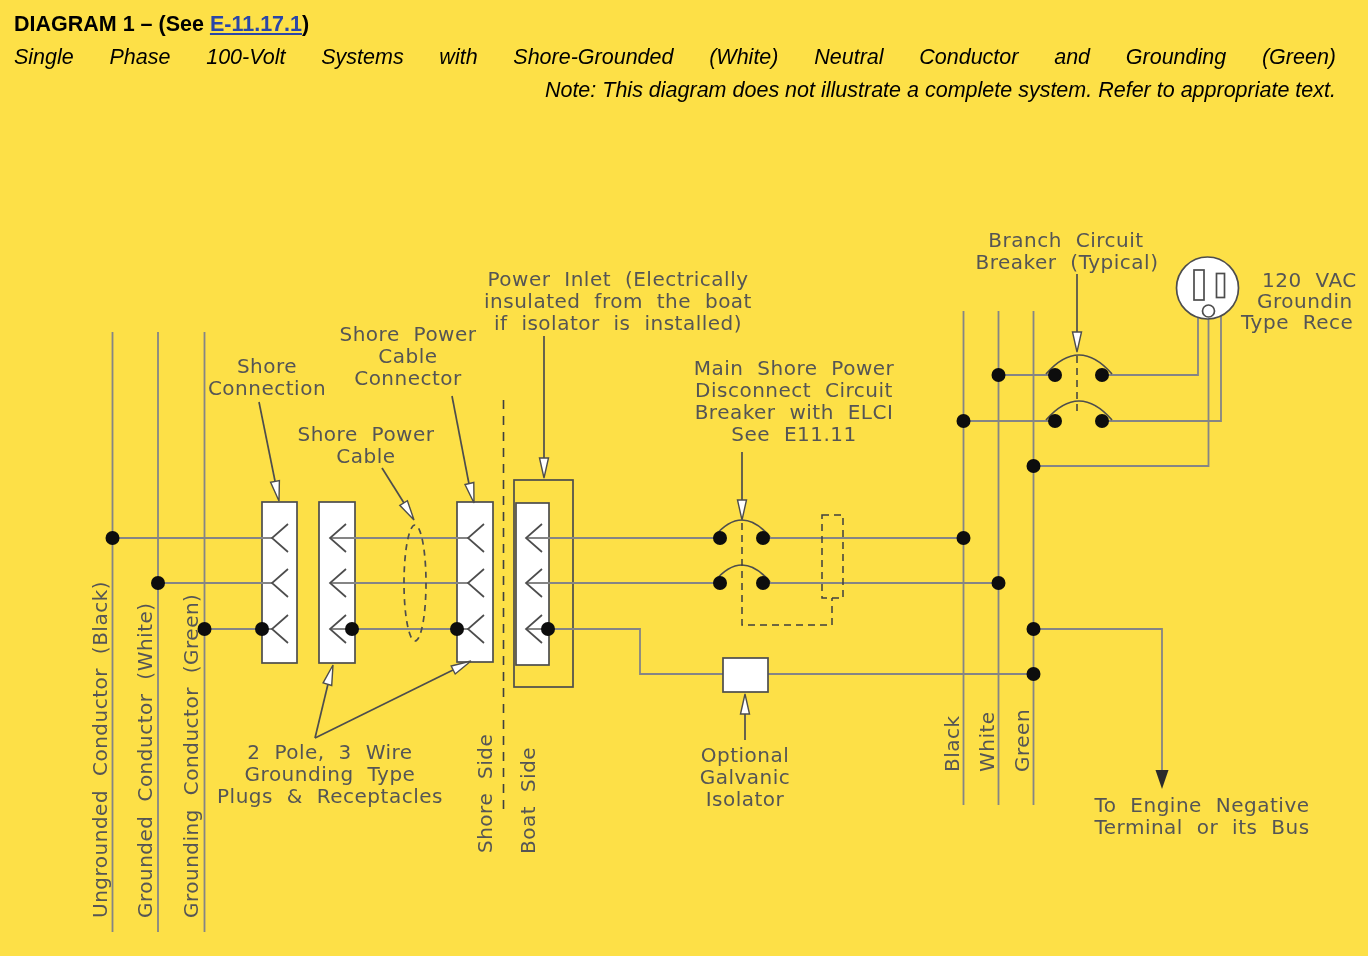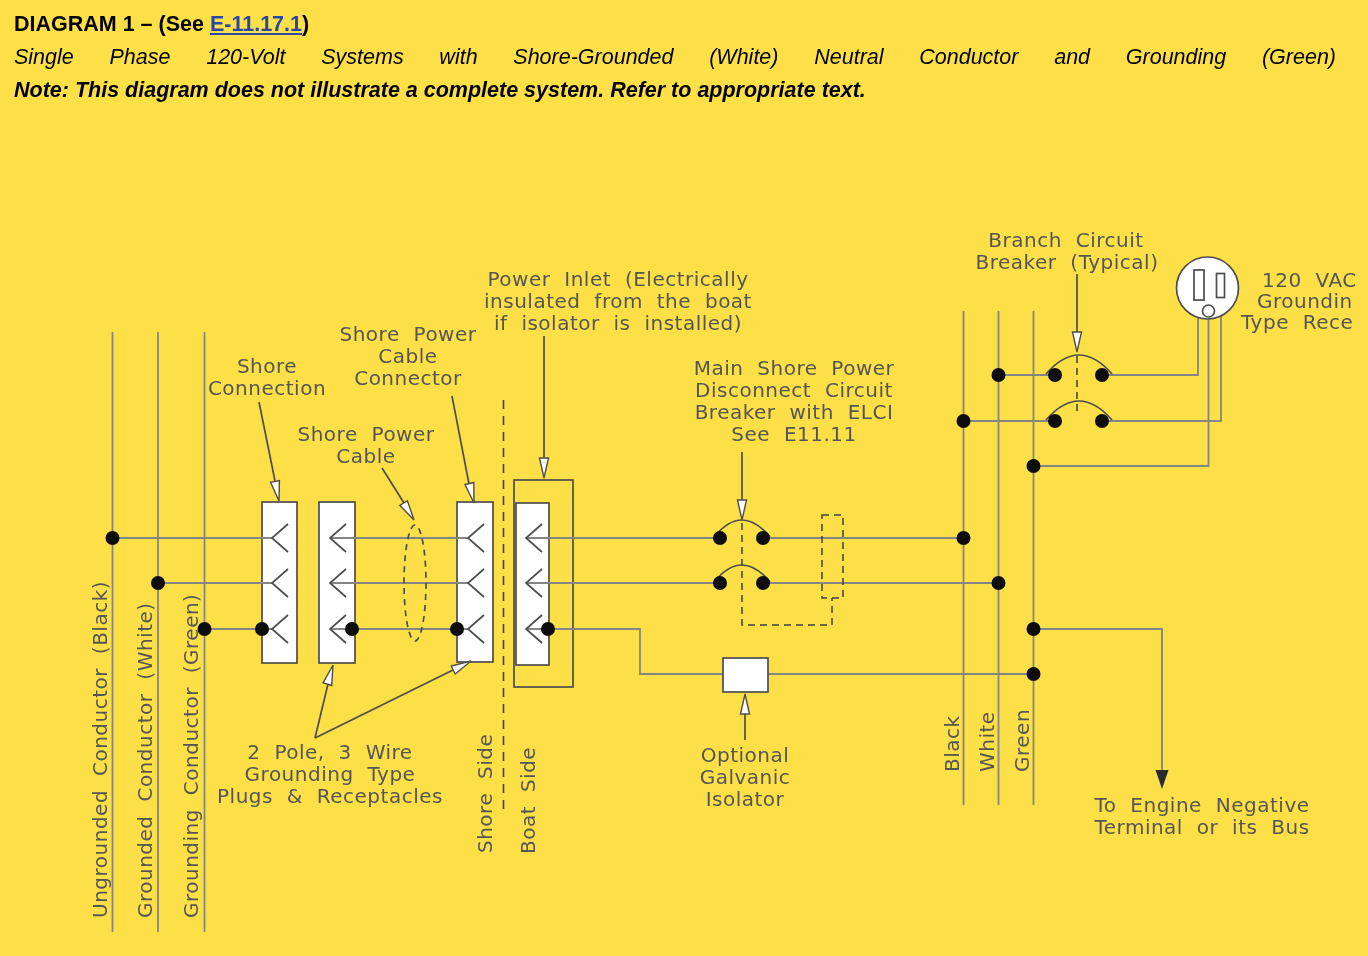--- a/index.html
+++ b/index.html
@@ -5,21 +5,21 @@
   html,body{margin:0;padding:0;background:#ffffff;}
   #page{position:relative;width:1368px;height:956px;background:#fde047;overflow:hidden;
         font-family:"Liberation Sans",sans-serif;}
   
   .header{position:absolute;left:14px;top:8px;width:1322px;color:#000;
           font-size:21.5px;line-height:33px;}
   .title{font-weight:bold;font-style:normal;}
   .title a{color:#2a46a8;text-decoration:underline;font-weight:bold;cursor:pointer;}
   .subtitle{font-style:italic;}
   .just{text-align:justify;text-align-last:justify;}
-  .note{font-style:italic;font-weight:bold;}
+  .note{font-style:italic;font-weight:normal;text-align:right;}
   
   svg{position:absolute;left:0;top:0;}
   .wire{stroke:#858585;stroke-width:1.8;fill:none;}
   .struct{stroke:#4d4d4d;stroke-width:1.7;fill:none;}
   .structw{stroke:#4d4d4d;stroke-width:1.7;fill:#ffffff;}
   .dash{stroke:#3f3f3f;stroke-width:1.6;fill:none;stroke-dasharray:9 7;}
   .dash2{stroke:#3f3f3f;stroke-width:1.5;fill:none;stroke-dasharray:7 5;}
   .dot{fill:#0d0d0d;stroke:none;}
   .oah{stroke:#4d4d4d;stroke-width:1.4;fill:#ffffff;}
   .fah{fill:#2b2b2b;stroke:none;}
@@ -27,21 +27,21 @@
        letter-spacing:.5px;word-spacing:7px;}
   .mid{text-anchor:middle;}
 </style>
 </head>
 <body>
 
 <div id="page">
 
   <div class="header">
     <div class="title"><span>DIAGRAM 1 – (See </span><a href="#">E-11.17.1</a><span>)</span></div>
-    <div class="subtitle just">Single Phase 120-Volt Systems with Shore-Grounded (White) Neutral Conductor and Grounding (Green)</div>
+    <div class="subtitle just">Single Phase 100-Volt Systems with Shore-Grounded (White) Neutral Conductor and Grounding (Green)</div>
     <div class="note">Note: This diagram does not illustrate a complete system. Refer to appropriate text.</div>
   </div>
 
   <svg width="1368" height="956" viewBox="0 0 1368 956">
     <defs>
       <pattern id="hatch" width="13" height="13" patternUnits="userSpaceOnUse">
         <path d="M0,13 L13,0" stroke="#6a6a6a" stroke-width="1.2"></path>
       </pattern>
     </defs>
 

